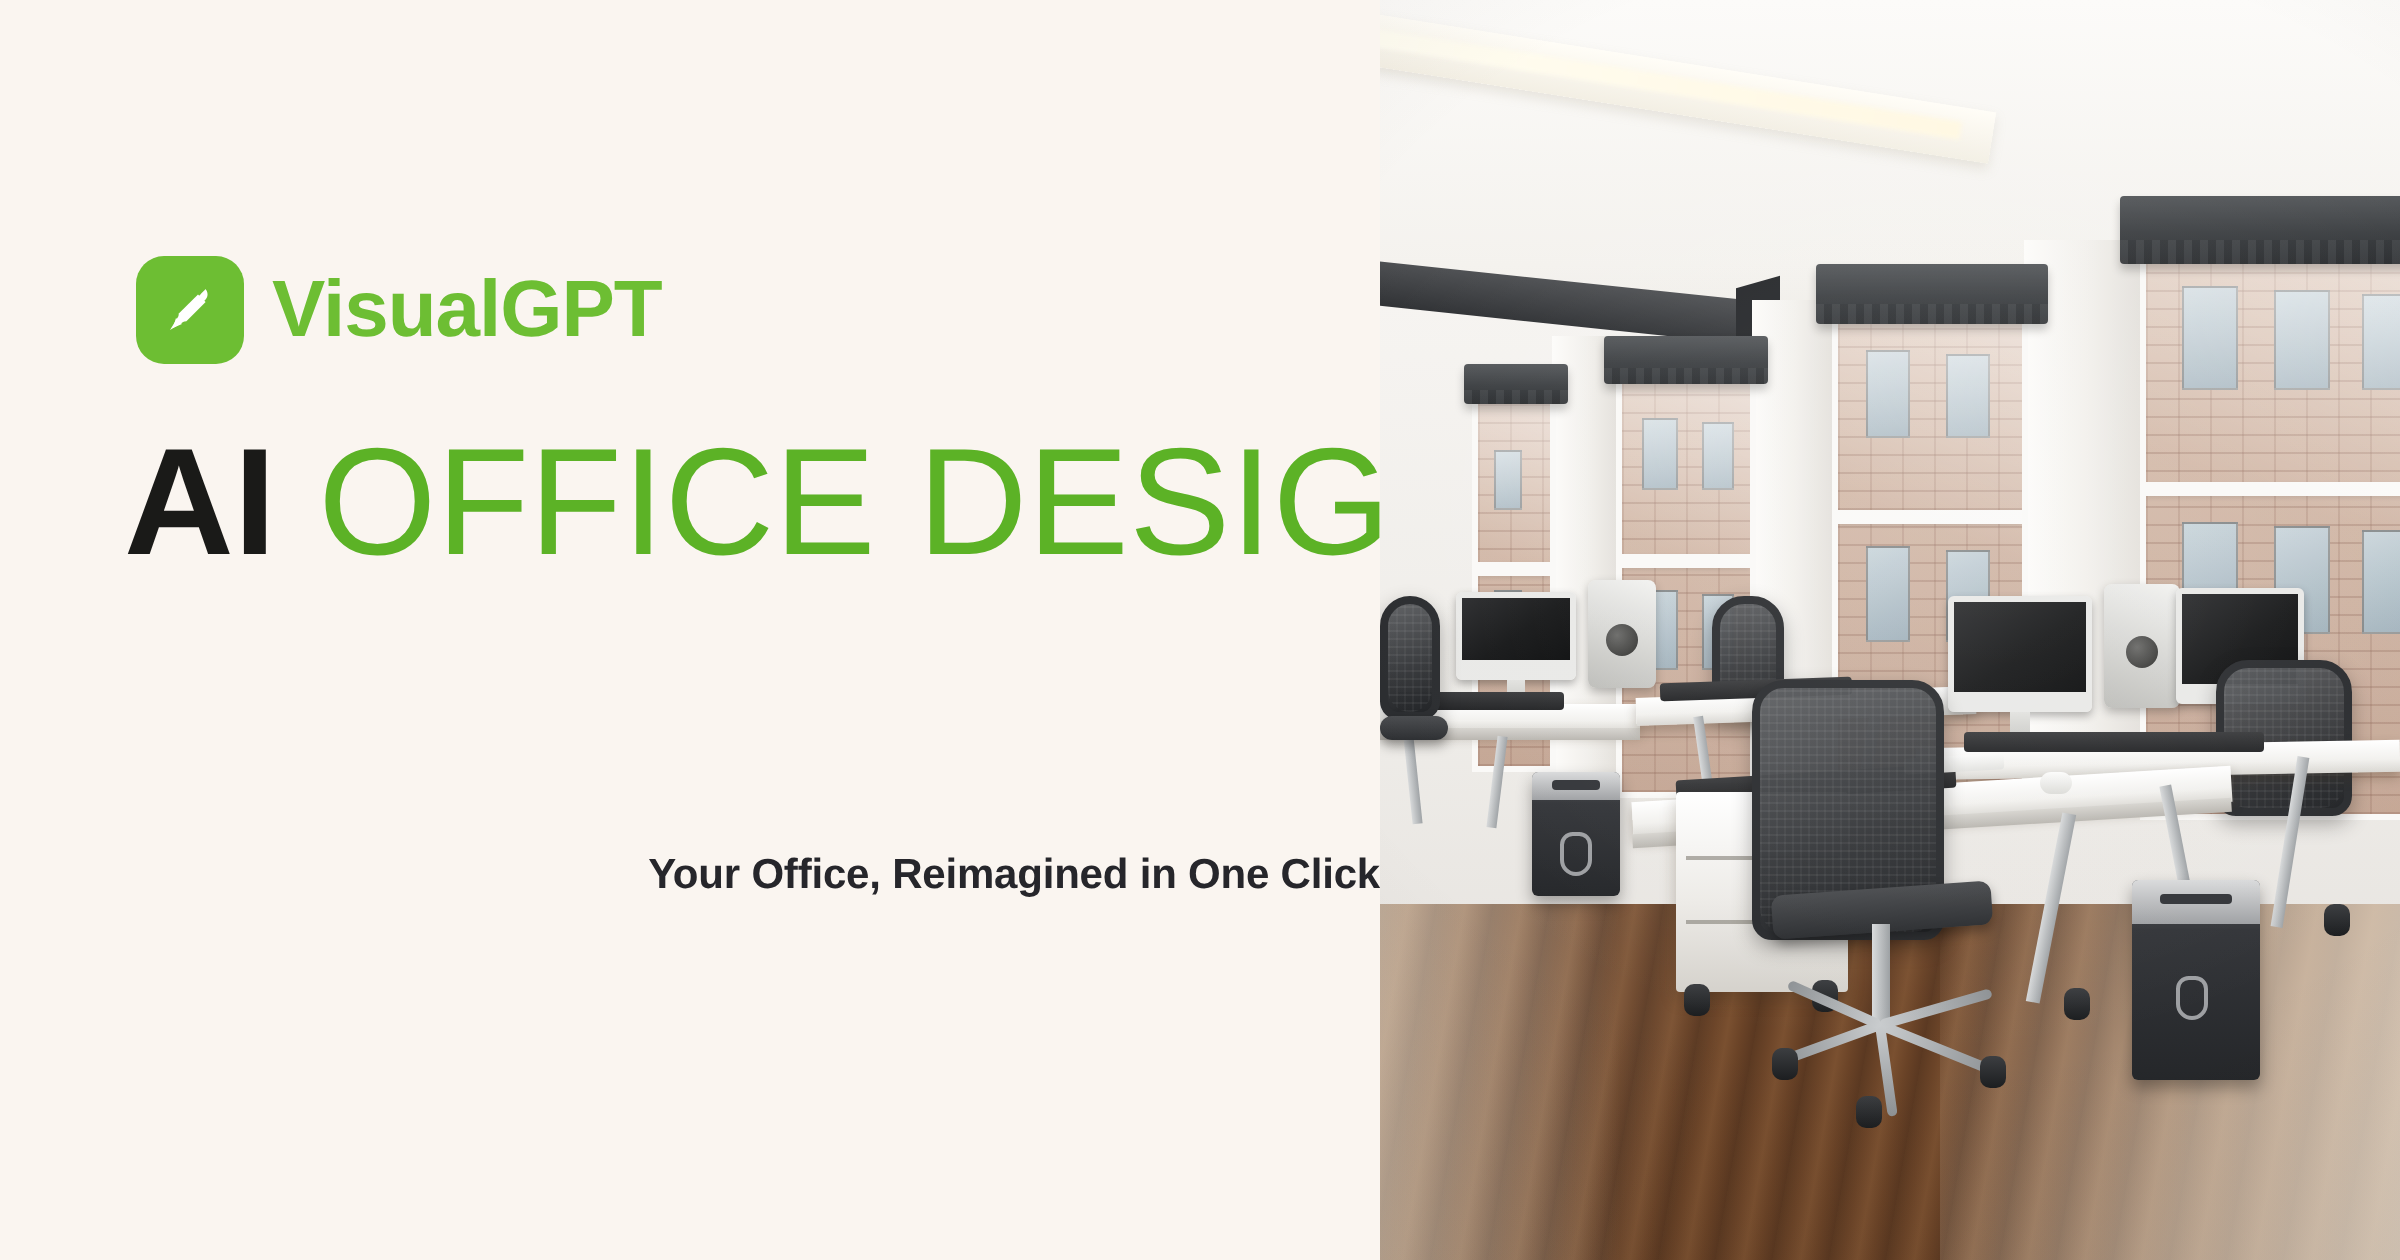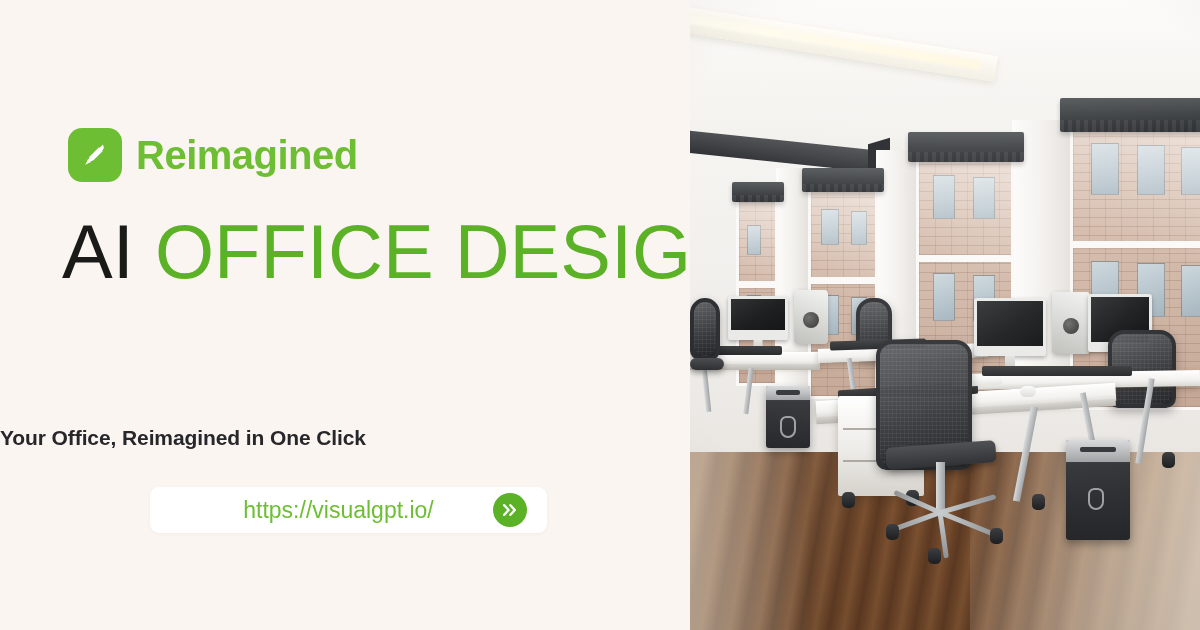--- a/index.html
+++ b/index.html
@@ -54,38 +54,38 @@
     left:62px; top:214px;
     width:628px;
   }
   .headline-line1 {
     font-size:76px;
     font-weight:normal;
     line-height:1.0;
     letter-spacing:0px;
     white-space:nowrap;
   }
-  .hl-dark { color:#1A1A18; }
+  .hl-dark { color:#1A1A18;font-weight:bold; }
   .hl-green { color:#5CB226; }
   .headline-line2 {
     margin-top:22px;
     font-size:76px;
     font-weight:normal;
     line-height:1.0;
     color:#121210;
     text-align:center;
     white-space:nowrap;
   }
 
   
   .tagline {
     position:absolute;
     left:0; top:426px;
     width:690px;
-    text-align:left;
+    text-align:right;
     font-size:21px;
     font-weight:bold;
     color:#26262B;
     letter-spacing:-0.1px;
   }
 
   
   .url-pill {
     position:absolute;
     left:150px; top:487px;
@@ -358,40 +358,31 @@
   <div class="left-panel">
 
     <div class="logo-lockup">
       <div class="logo-mark">
         <svg width="32" height="32" viewBox="0 0 32 32" aria-hidden="true">
           <path d="M23.6 5.4c1.5 1.5 1.6 3.9 0.2 5.3L12.4 22.1 6.0 26.0l3.9-6.4L21.2 8.2c1.4-1.4 3.0-2.8 2.4-2.8z" fill="#FFFFFF"></path>
           <path d="M20.0 8.2l3.8 3.8-9.6 9.6-4.4 0.6 0.6-4.4z" fill="#FFFFFF"></path>
           <path d="M9.0 20.0l3.0 3.0-4.6 2.0z" fill="#FFFFFF"></path>
         </svg>
       </div>
-      <div class="logo-word">Reimagined</div>
+      <div class="logo-word">VisualGPT</div>
     </div>
 
     <div class="headline">
       <div class="headline-line1">
         <span class="hl-dark">AI</span><span class="hl-dark">&nbsp;</span><span class="hl-green">OFFICE DESIGN</span>
       </div>
     </div>
 
     <div class="tagline">Your Office, Reimagined in One Click</div>
 
-    <div class="url-pill">
-      <div class="url-text">https://visualgpt.io/</div>
-      <div class="url-arrow">
-        <svg width="20" height="20" viewBox="0 0 20 20" aria-hidden="true">
-          <path d="M4.2 5.2 L8.6 10 L4.2 14.8" fill="none" stroke="#FFFFFF" stroke-width="2.4" stroke-linecap="round" stroke-linejoin="round"></path>
-          <path d="M10.4 5.2 L14.8 10 L10.4 14.8" fill="none" stroke="#FFFFFF" stroke-width="2.4" stroke-linecap="round" stroke-linejoin="round"></path>
-        </svg>
-      </div>
-    </div>
   </div>
 
   <div class="right-panel">
     <div class="photo">
 
       <div class="ceiling"></div>
       <div class="ceiling-beam"></div>
       <div class="ceiling-light"></div>
 
       <div class="wall"></div>

